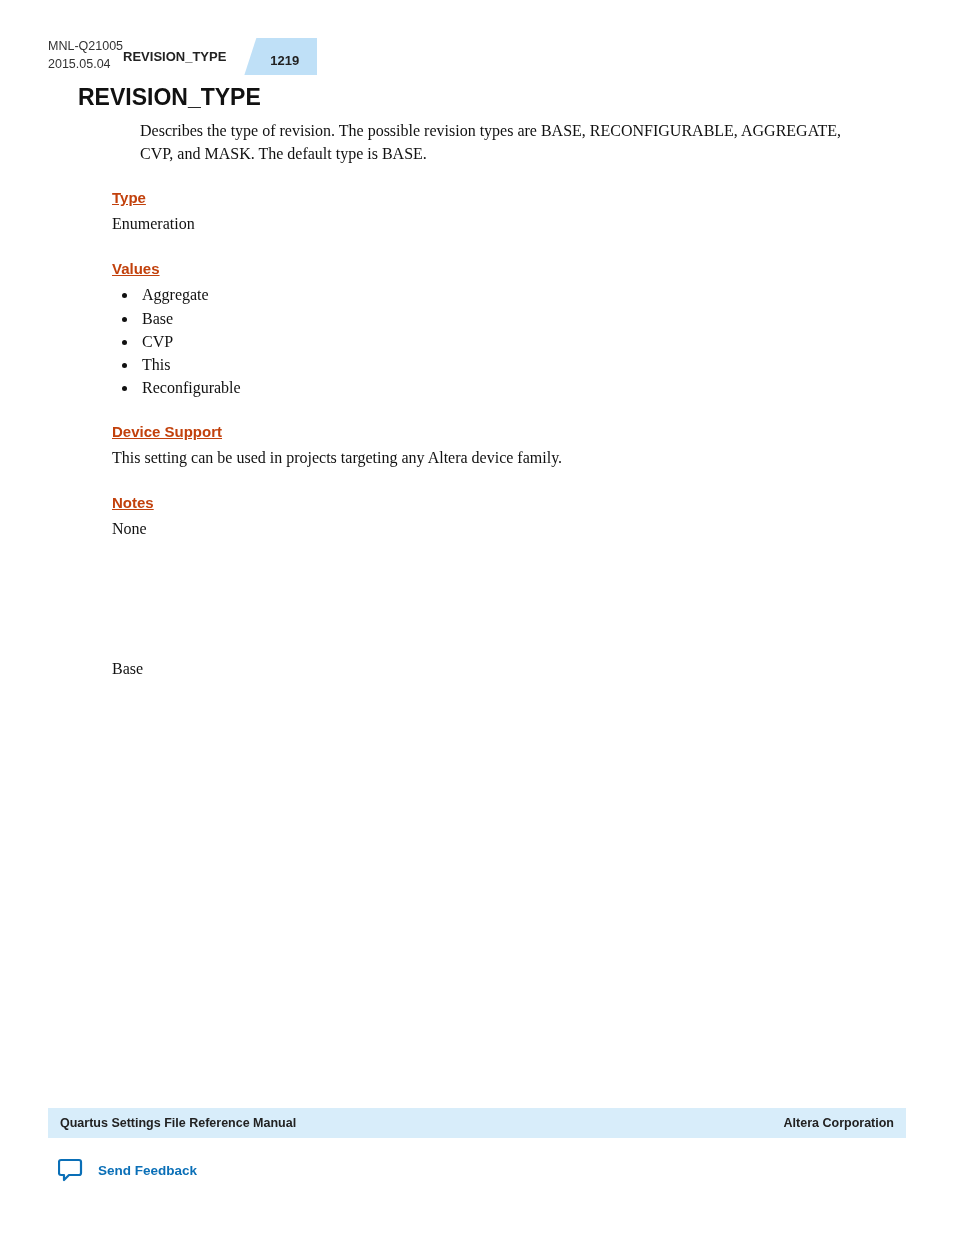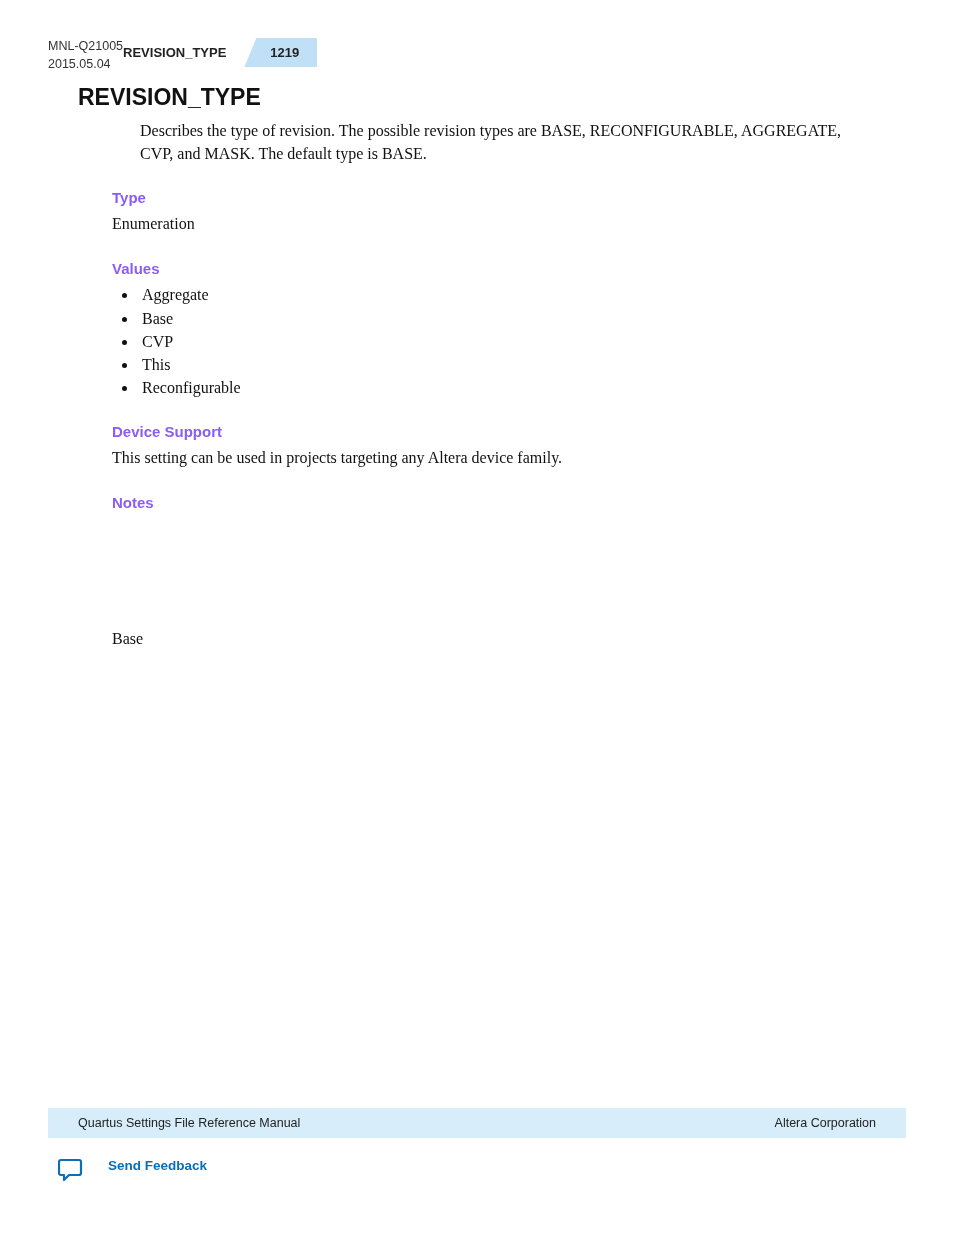--- a/index.html
+++ b/index.html
@@ -32,21 +32,21 @@
   }
   .header-right-label {
     font-family: Arial, Helvetica, sans-serif;
     font-weight: bold;
     font-size: 13px;
     color: #222;
     padding-right: 18px;
   }
   .page-tab {
     background: #bfe0f7;
-    padding: 7px 18px 7px 26px;
+    padding: 15px 18px 7px 26px;
     font-family: Arial, Helvetica, sans-serif;
     font-weight: bold;
     font-size: 13px;
     color: #222;
     clip-path: polygon(12px 0, 100% 0, 100% 100%, 0 100%);
   }
   .content {
     position: absolute;
     top: 84px;
     left: 78px;
@@ -67,22 +67,23 @@
     color: #111;
   }
   .section {
     margin-left: 34px;
     margin-bottom: 24px;
   }
   .section-heading {
     font-family: Arial, Helvetica, sans-serif;
     font-weight: bold;
     font-size: 15px;
-    color: #8b5cf6;
+    color: #c2410c;
     margin-bottom: 6px;
+    text-decoration: underline;
   }
   .section-body {
     font-size: 16px;
     color: #111;
     line-height: 1.5;
   }
   ul.values-list {
     list-style: disc;
     margin-left: 26px;
     font-size: 16px;
@@ -92,36 +93,36 @@
   ul.values-list li {
     padding-left: 4px;
   }
   .syntax-gap { height: 68px; }
   .footer-bar {
     position: absolute;
     left: 48px;
     right: 48px;
     top: 1108px;
     background: #d8edfa;
-    padding: 8px 30px;
+    padding: 8px 12px;
     display: flex;
     justify-content: space-between;
     align-items: flex-start;
     font-family: Arial, Helvetica, sans-serif;
     font-size: 12.5px;
-    font-weight: normal;
+    font-weight: bold;
     color: #222;
   }
   .feedback {
     position: absolute;
     left: 58px;
     top: 1158px;
     display: flex;
-    align-items: flex-start;
-    gap: 24px;
+    align-items: center;
+    gap: 14px;
   }
   .feedback-icon svg { display: block; }
   .feedback-text {
     font-family: Arial, Helvetica, sans-serif;
     font-size: 13.5px;
     font-weight: bold;
     color: #0a6fb7;
   }
 </style>
 </head>
@@ -158,20 +159,21 @@
     </ul>
   </div>
 
   <div class="section">
     <div class="section-heading">Device Support</div>
     <div class="section-body">This setting can be used in projects targeting any Altera device family.</div>
   </div>
 
   <div class="section">
     <div class="section-heading">Notes</div>
+    <div class="section-body">None</div>
   </div>
 
   <div class="section">
     <div class="syntax-gap"></div>
   </div>
 
   <div class="section">
     <div class="section-body">Base</div>
   </div>
 </div>

